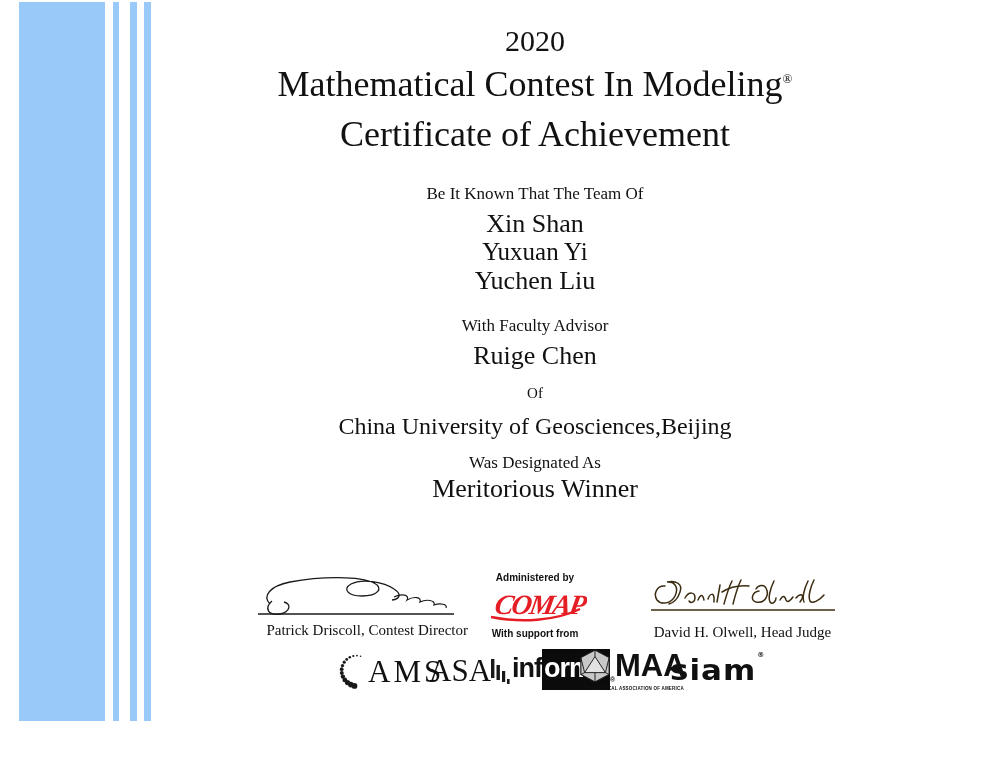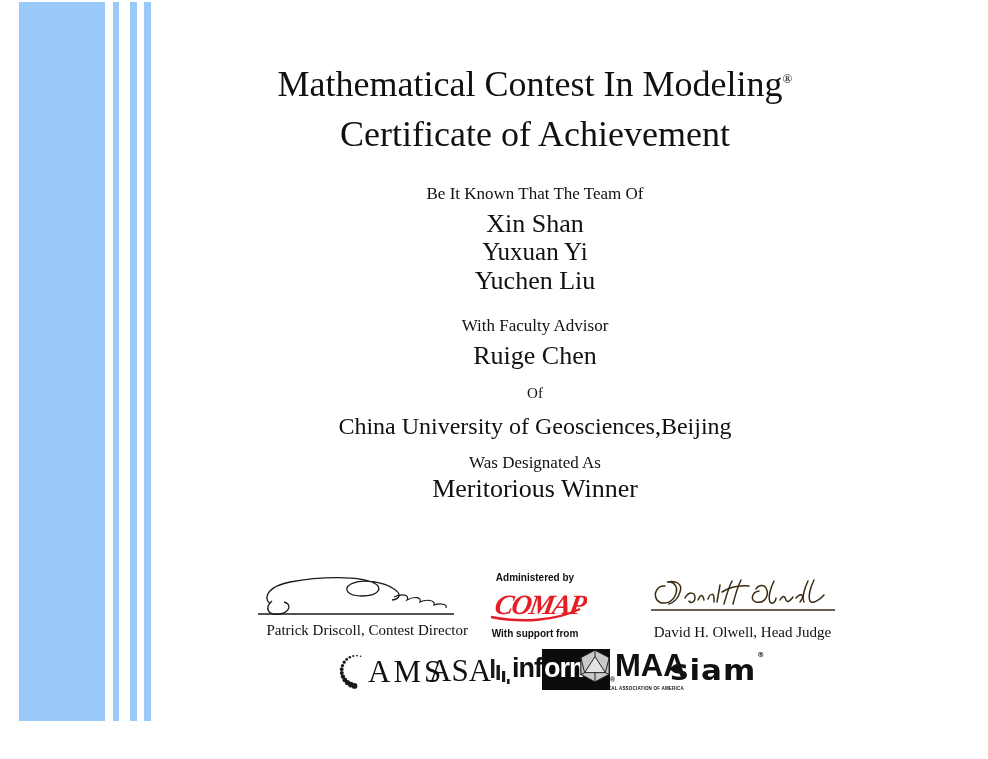--- a/index.html
+++ b/index.html
@@ -69,20 +69,21 @@
 </head>
 <body>
 
 <div class="page">
 
   <div class="vbar wide"></div>
   <div class="vbar s1"></div>
   <div class="vbar s2"></div>
   <div class="vbar s3"></div>
 
+  <div class="line year">2020</div>
   <div class="line title"><span>Mathematical Contest In Modeling</span><sup>®</sup></div>
   <div class="line subtitle">Certificate of Achievement</div>
 
   <div class="line small-label team-intro">Be It Known That The Team Of</div>
   <div class="line member-1">Xin Shan</div>
   <div class="line member-2">Yuxuan Yi</div>
   <div class="line member-3">Yuchen Liu</div>
 
   <div class="line small-label adv-intro">With Faculty Advisor</div>
   <div class="line advisor">Ruige Chen</div>

